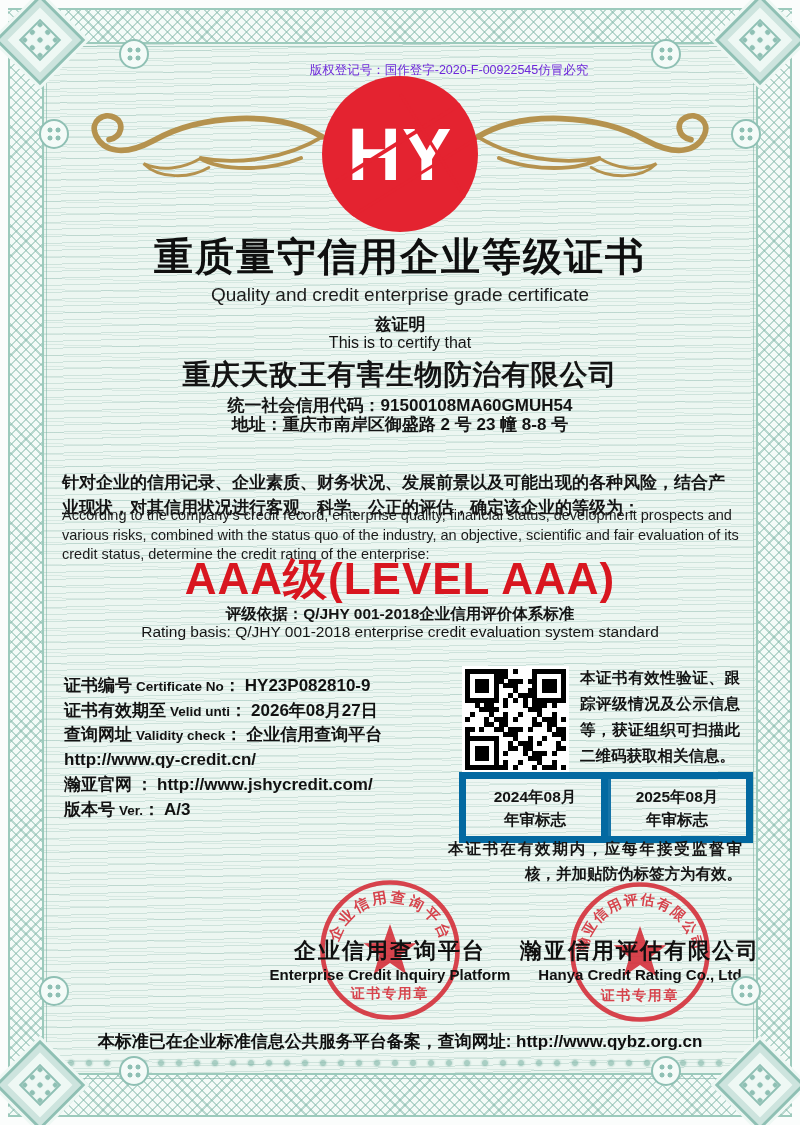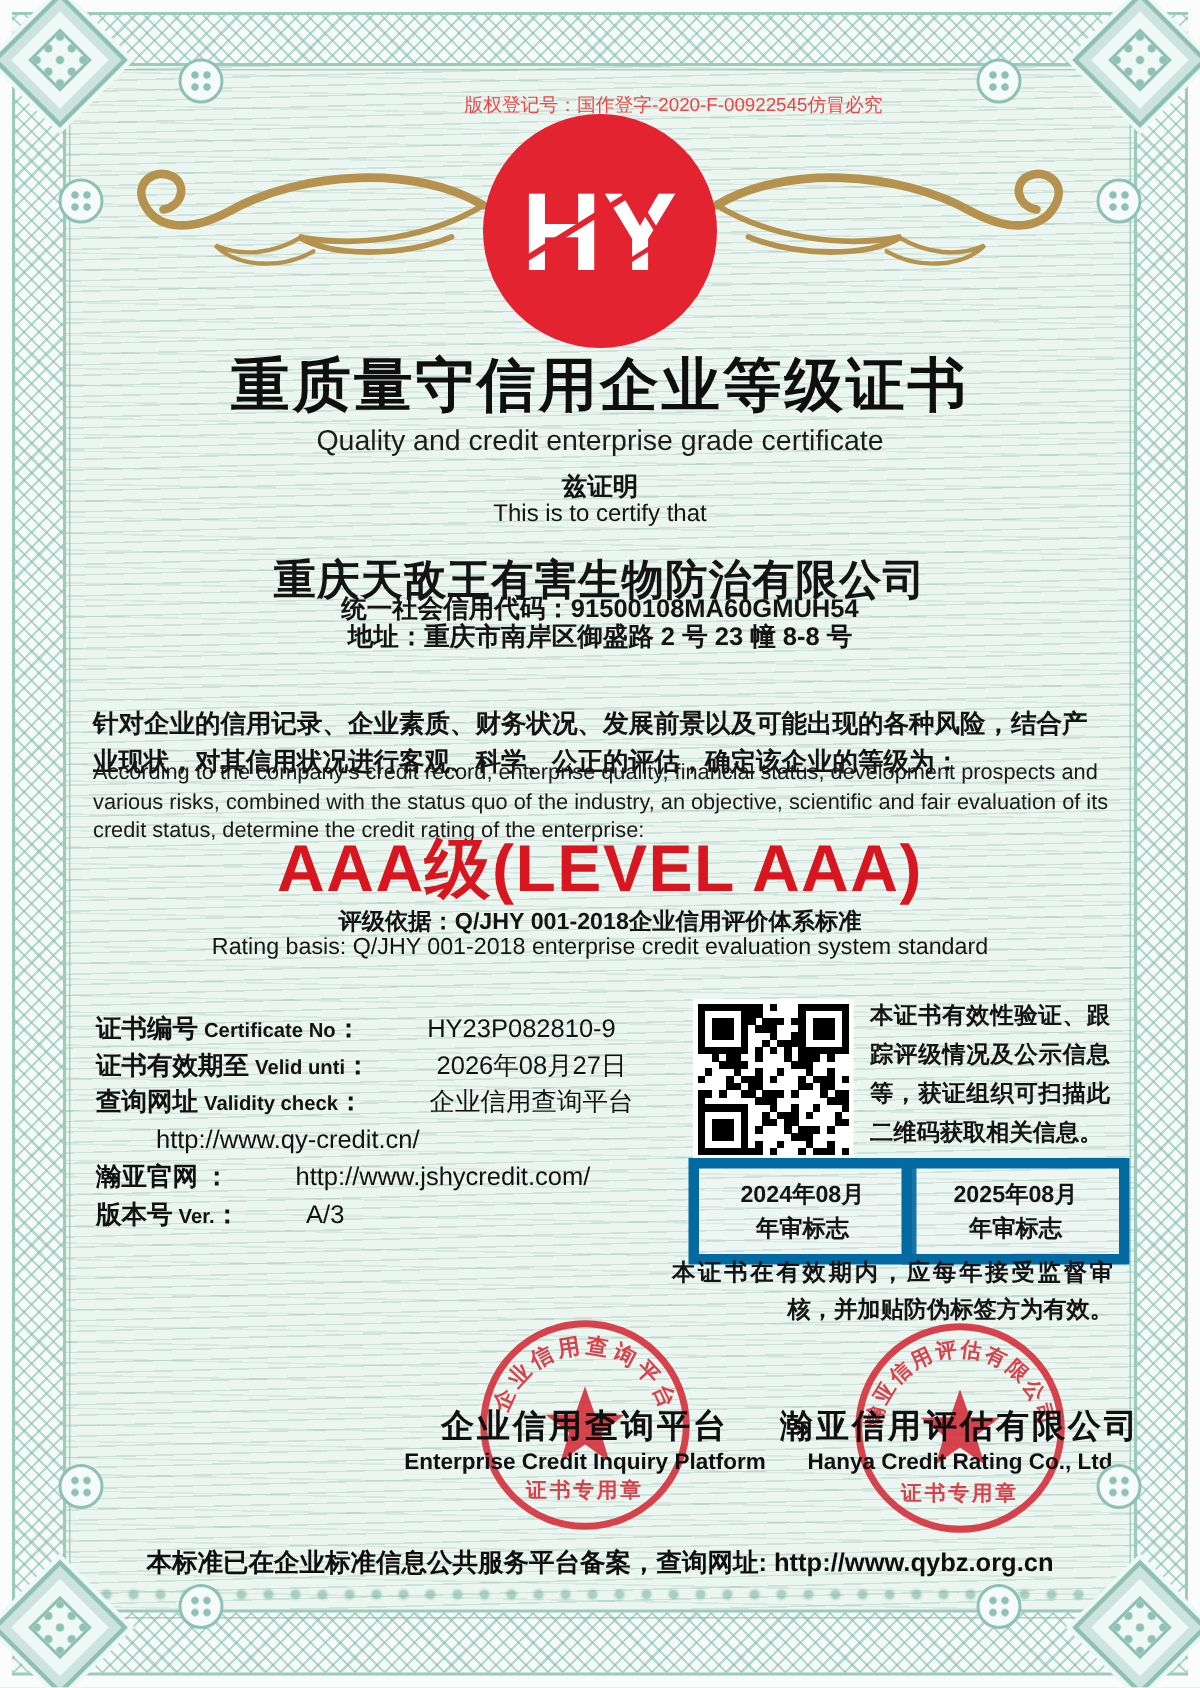--- a/index.html
+++ b/index.html
@@ -26,53 +26,53 @@
   .diamond{position:absolute;width:58px;height:58px;background:#eef8f4;border:3px solid #8fc0b4;
     transform:rotate(45deg);box-shadow:0 0 0 3px #eef8f4, inset 0 0 0 6px rgba(143,192,180,.35);z-index:4;}
   .diamond .core{position:absolute;inset:14px;border:2px solid #8fc0b4;
     background-image:radial-gradient(circle,#8fc0b4 2.5px,transparent 3px);background-size:11px 11px;background-position:center;}
   .d-tl{left:8px;top:8px;} .d-tr{right:8px;top:8px;} .d-bl{left:8px;bottom:8px;} .d-br{right:8px;bottom:8px;}
   .button-dot{position:absolute;width:26px;height:26px;border-radius:50%;border:2px solid #8fc0b4;background:#f4fbf8;z-index:4;}
   .button-dot::after{content:"";position:absolute;inset:5px;
     background-image:radial-gradient(circle,#8fc0b4 2.2px,transparent 2.8px);background-size:8px 8px;}
   
   .copyright{position:absolute;top:62px;left:0;width:100%;box-sizing:border-box;padding-left:98px;
-    text-align:center;font-size:12.5px;color:#ef4444;z-index:2;}
+    text-align:center;font-size:12.5px;color:#6d28d9;z-index:2;}
   .logo{position:absolute;left:322px;top:76px;width:156px;height:156px;border-radius:50%;
     background:#e42330;display:flex;align-items:center;justify-content:center;overflow:hidden;z-index:2;}
   .logo-text{color:#fff;font-size:74px;font-weight:800;letter-spacing:1px;}
   .crack{position:absolute;background:#e42330;}
   .crack1{width:200px;height:4px;top:60px;left:-16px;transform:rotate(-32deg);}
   .crack2{width:200px;height:3px;top:100px;left:-8px;transform:rotate(-32deg);}
   .crack3{width:130px;height:3px;top:72px;left:48px;transform:rotate(58deg);}
   .flourish{position:absolute;top:108px;width:240px;height:96px;z-index:1;}
   .flourish.left{left:86px;} .flourish.right{left:474px;transform:scaleX(-1);}
   
   .c{position:absolute;left:0;width:100%;text-align:center;}
   .title-zh{top:230px;font-size:39px;font-weight:700;letter-spacing:2px;color:#0f0f0f;}
   .title-en{top:284px;font-size:19px;color:#1c1c1c;}
   .certify-zh{top:313px;font-size:17px;font-weight:600;}
   .certify-en{top:334px;font-size:16px;}
-  .company-name{top:356px;font-size:28px;font-weight:800;letter-spacing:1px;margin-top:12px;}
+  .company-name{top:356px;font-size:28px;font-weight:800;letter-spacing:1px;}
   .credit-code{top:394px;font-size:17px;font-weight:600;}
   .address{top:413px;font-size:17px;font-weight:600;}
   
   .para{position:absolute;left:62px;width:678px;}
   .para-zh{top:470px;font-size:17px;font-weight:600;line-height:25px;}
   .para-en{top:506px;font-size:14.5px;line-height:19.5px;color:#1a1a1a;}
   .grade{top:550px;font-size:44px;font-weight:800;letter-spacing:1px;}
   .basis-zh{top:604px;font-size:15.5px;font-weight:600;}
   .basis-en{top:623px;font-size:15.5px;}
   
   .details{position:absolute;left:64px;top:674px;z-index:2;}
   .detail-row{font-size:17px;line-height:23.7px;white-space:nowrap;color:#121212;}
   .detail-row .zh{font-weight:700;}
   .detail-row .zh:not(:empty){margin-right:4px;}
   .detail-row .en{font-size:13.5px;font-weight:600;}
-  .detail-row .val{font-weight:400;margin-left:40px;}
+  .detail-row .val{font-weight:700;}
   
   .qr-box{position:absolute;left:462px;top:666px;width:107px;height:107px;background:#fff;padding:3px;box-sizing:border-box;z-index:2;}
   .qr-box svg{width:100%;height:100%;fill:#000;}
   .qr-note{position:absolute;left:580px;top:665px;width:160px;font-size:15.5px;font-weight:600;
     line-height:26px;text-align:justify;z-index:2;}
   .review-box{position:absolute;top:772px;width:138px;height:57px;border:7px solid #0369a1;
     display:flex;flex-direction:column;align-items:center;justify-content:center;
     font-size:15.5px;font-weight:600;line-height:23px;z-index:2;background:rgba(255,255,255,.08);}
   .review-1{left:459px;} .review-2{left:601px;}
   .warning{position:absolute;left:448px;top:836px;width:294px;font-size:15.5px;font-weight:600;

